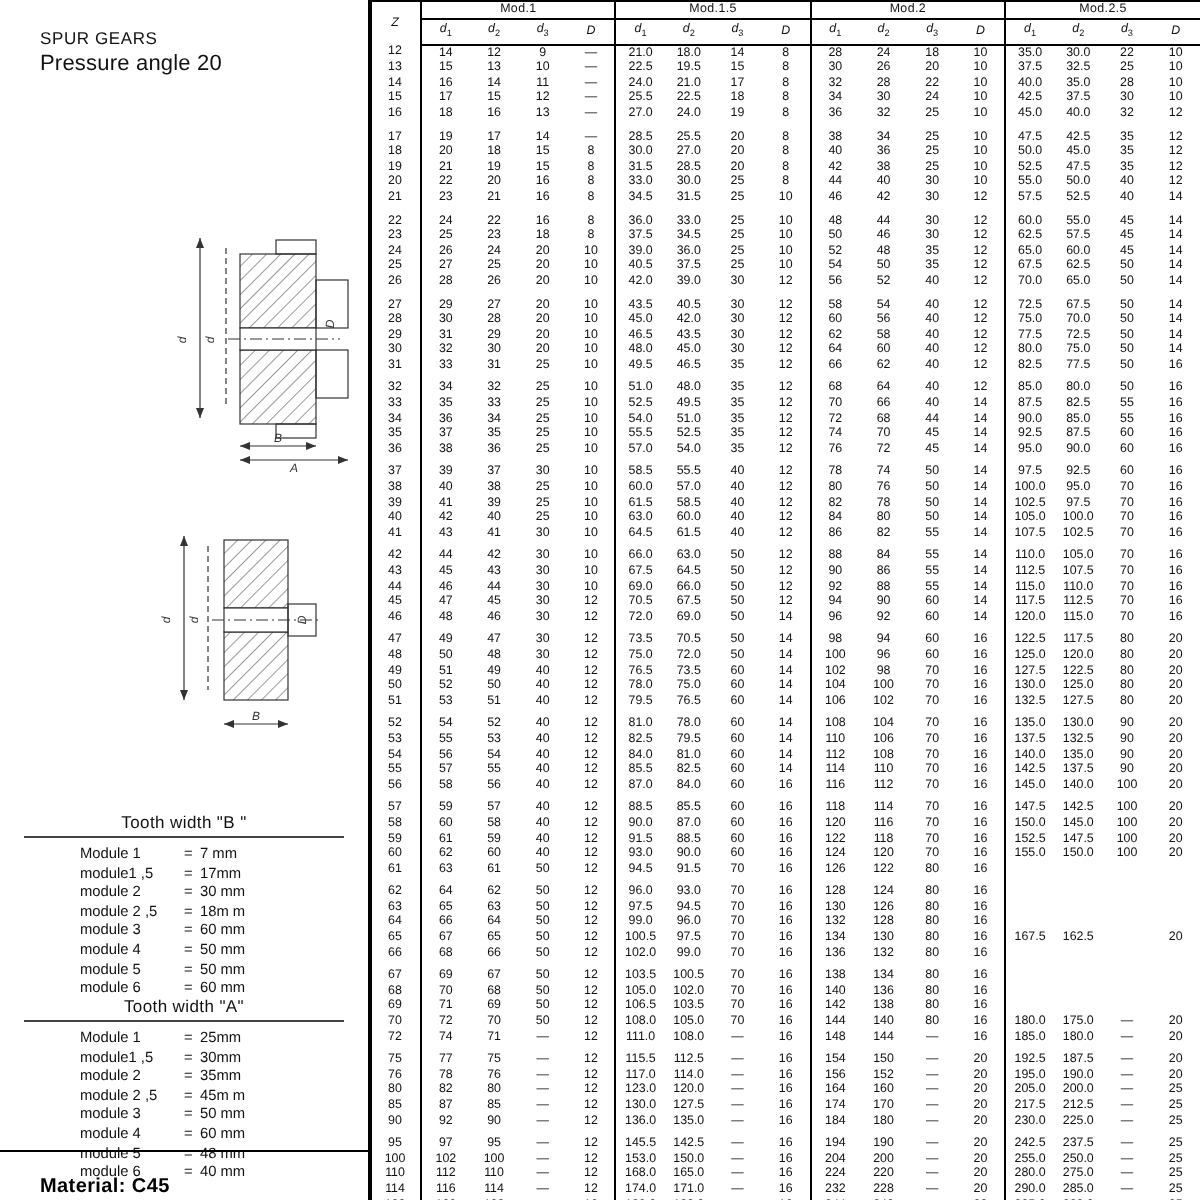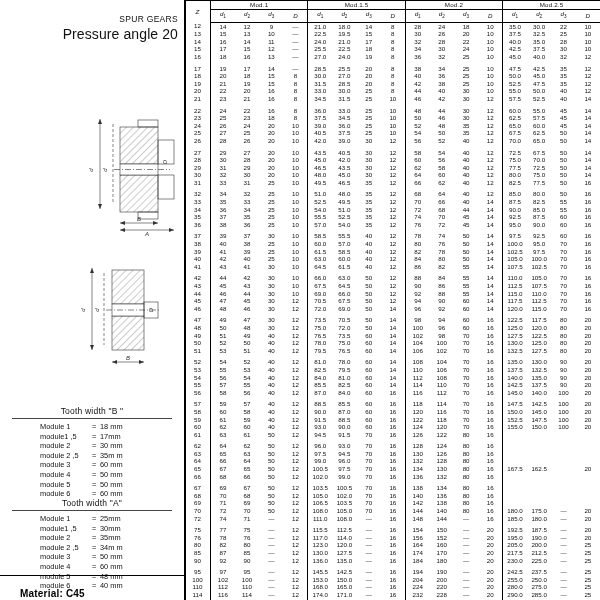--- a/index.html
+++ b/index.html
@@ -26,30 +26,29 @@
     position: absolute;
     left: 0; top: 0;
     width: 185px; height: 600px;
     box-sizing: border-box;
     border-right: 1px solid #000;
   }
   #title-block {
     position: absolute;
     left: 8px; top: 14px;
     width: 170px;
-    text-align: right;
   }
   #title-block .t1 {
     font-size: 8.5px;
     letter-spacing: .3px;
     color: #111;
     margin-left: 12px;
   }
   #title-block .t2 {
-    font-size: 14px;
+    font-size: 11px;
     letter-spacing: .1px;
     color: #111;
     margin-left: 12px;
     margin-top: 2px;
   }
 
   .drawing {
     position: absolute;
     left: 0;
     width: 185px;
@@ -248,36 +247,36 @@
         </g>
       </svg>
     </div>
 
     <div class="spec-box" id="tooth-b-box">
       <div class="spec-title">Tooth width "B "</div>
       <ul class="spec-list">
         <li>
             <span class="mname">Module 1</span>
             <span class="meq">=</span>
-            <span class="mval">18 mm</span>
+            <span class="mval">7 mm</span>
           </li>
         <li>
             <span class="mname">module1 ,5</span>
             <span class="meq">=</span>
             <span class="mval">17mm</span>
           </li>
         <li>
             <span class="mname">module 2</span>
             <span class="meq">=</span>
             <span class="mval">30 mm</span>
           </li>
         <li>
             <span class="mname">module 2 ,5</span>
             <span class="meq">=</span>
-            <span class="mval">35m m</span>
+            <span class="mval">18m m</span>
           </li>
         <li>
             <span class="mname">module 3</span>
             <span class="meq">=</span>
             <span class="mval">60 mm</span>
           </li>
         <li>
             <span class="mname">module 4</span>
             <span class="meq">=</span>
             <span class="mval">50 mm</span>
@@ -309,21 +308,21 @@
             <span class="mval">30mm</span>
           </li>
         <li>
             <span class="mname">module 2</span>
             <span class="meq">=</span>
             <span class="mval">35mm</span>
           </li>
         <li>
             <span class="mname">module 2 ,5</span>
             <span class="meq">=</span>
-            <span class="mval">34m m</span>
+            <span class="mval">45m m</span>
           </li>
         <li>
             <span class="mname">module 3</span>
             <span class="meq">=</span>
             <span class="mval">50 mm</span>
           </li>
         <li>
             <span class="mname">module 4</span>
             <span class="meq">=</span>
             <span class="mval">60 mm</span>

